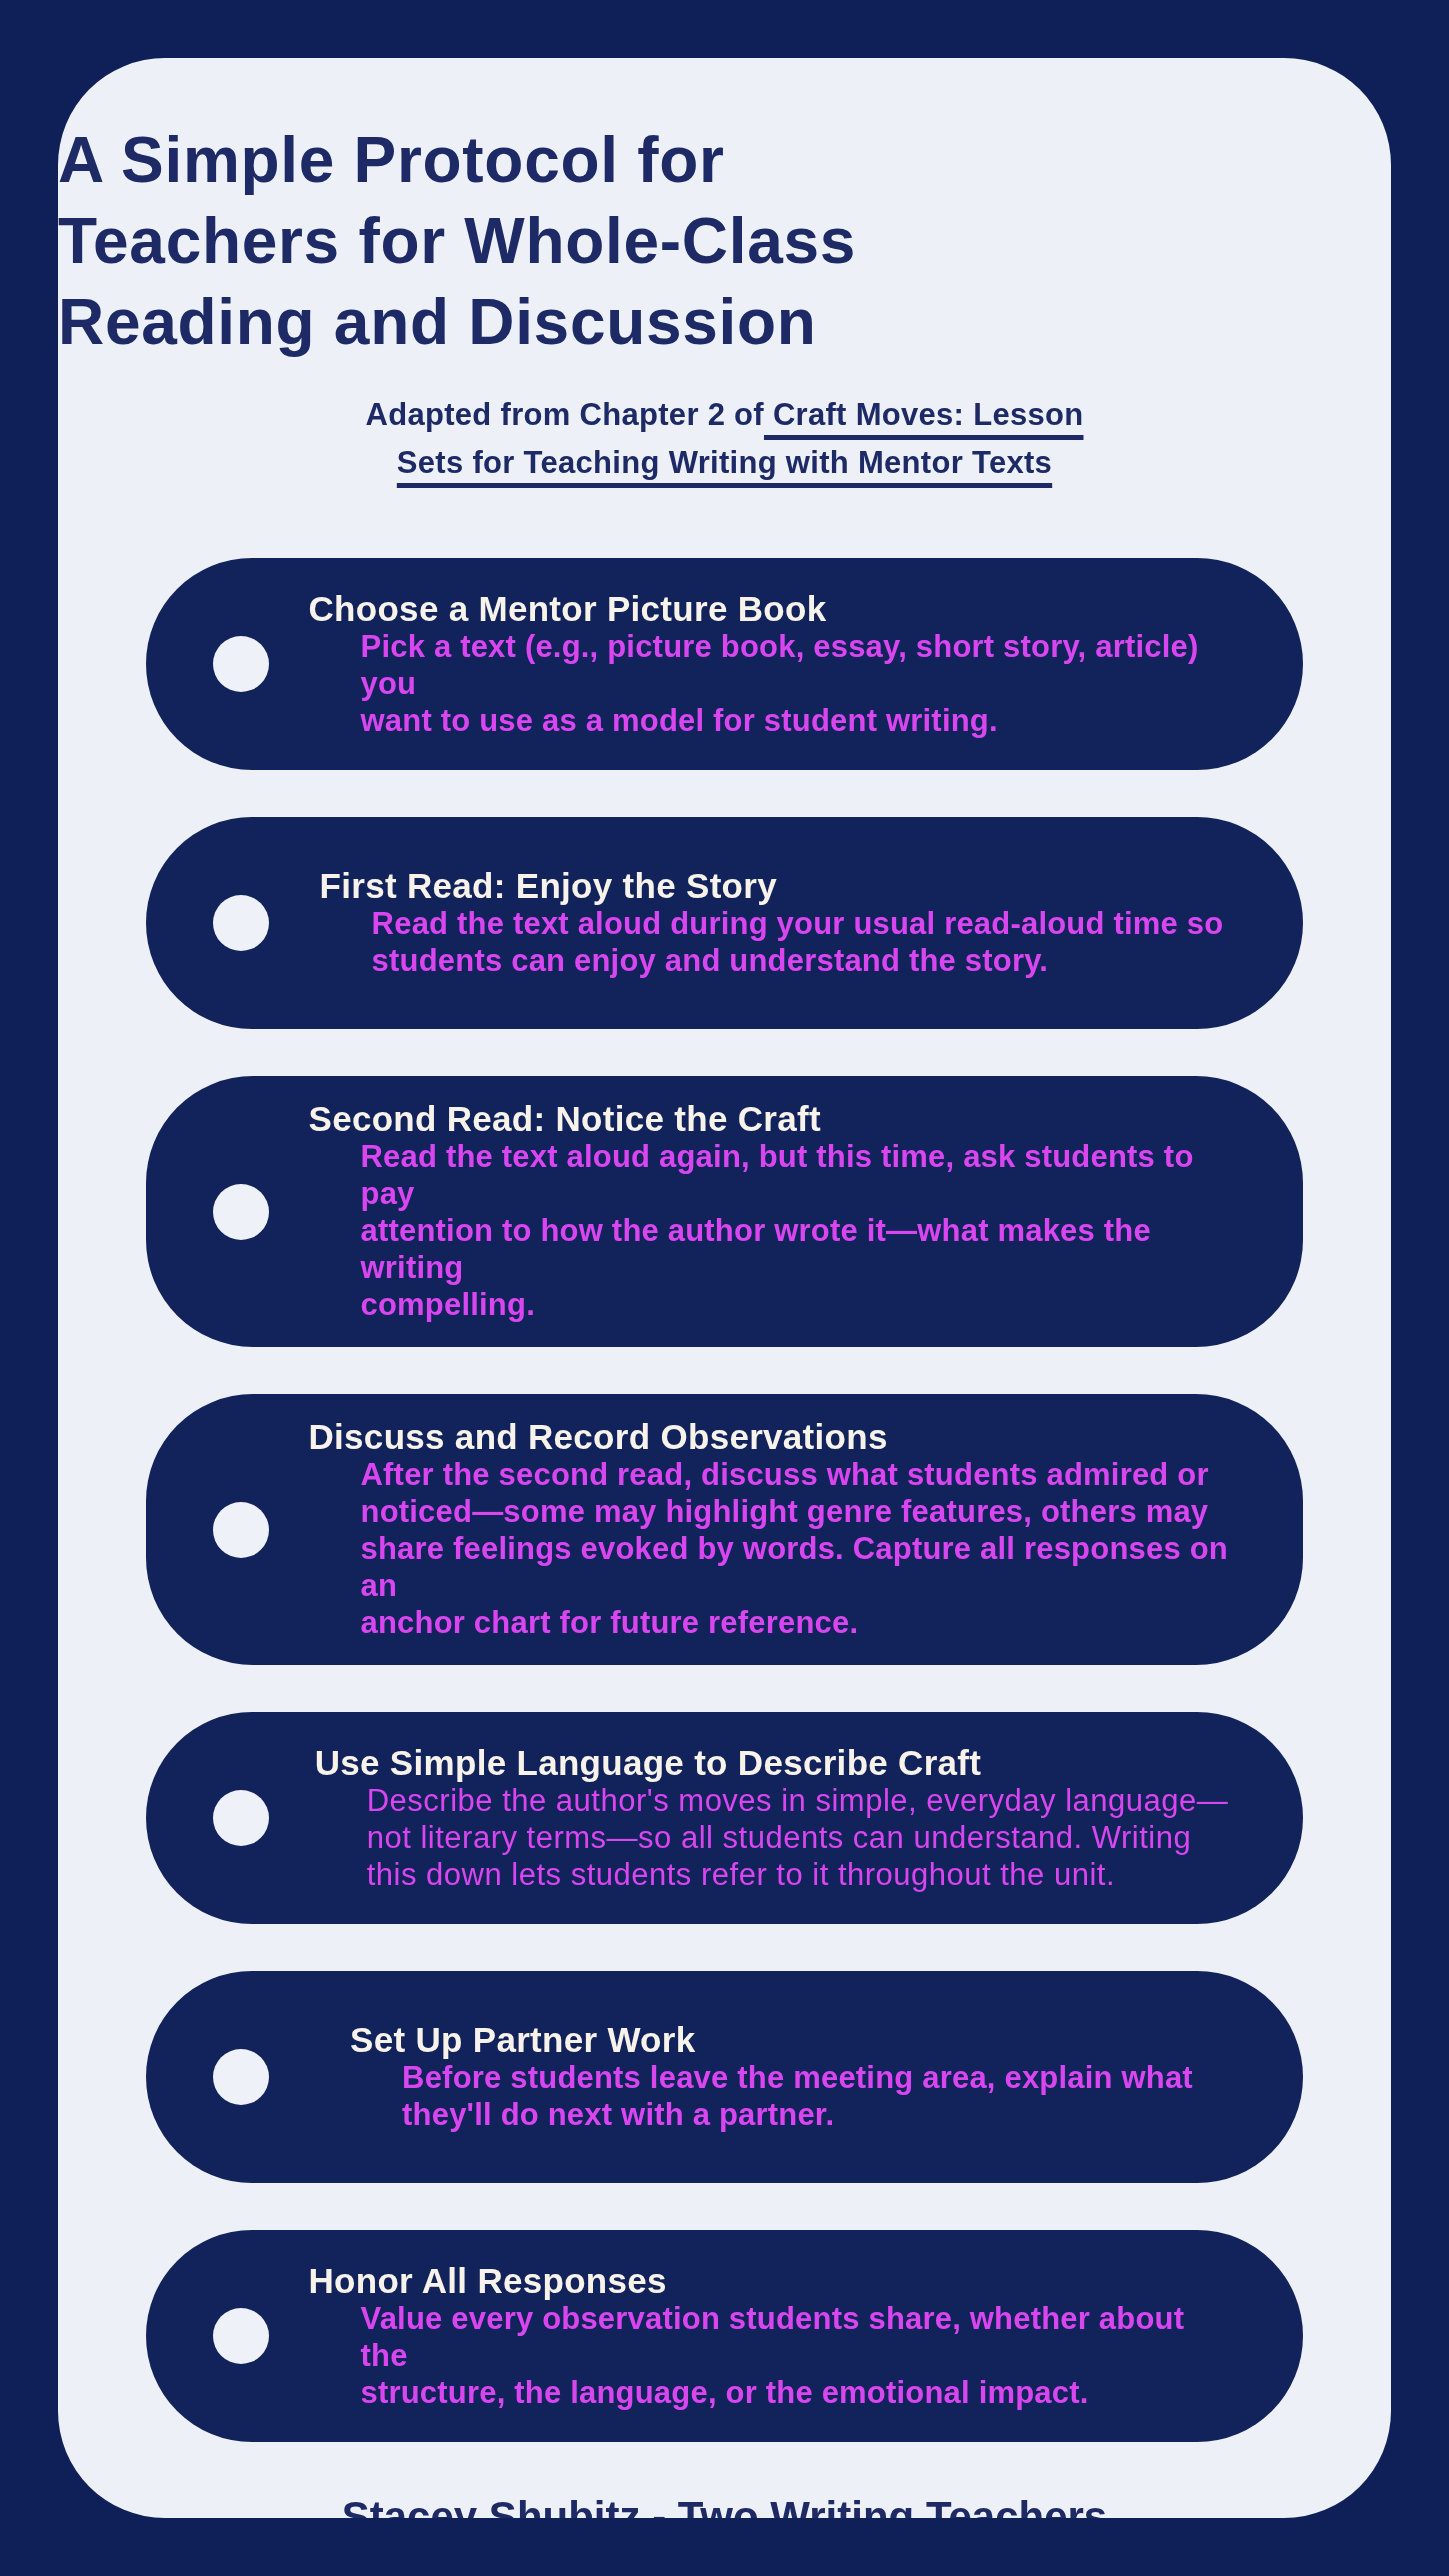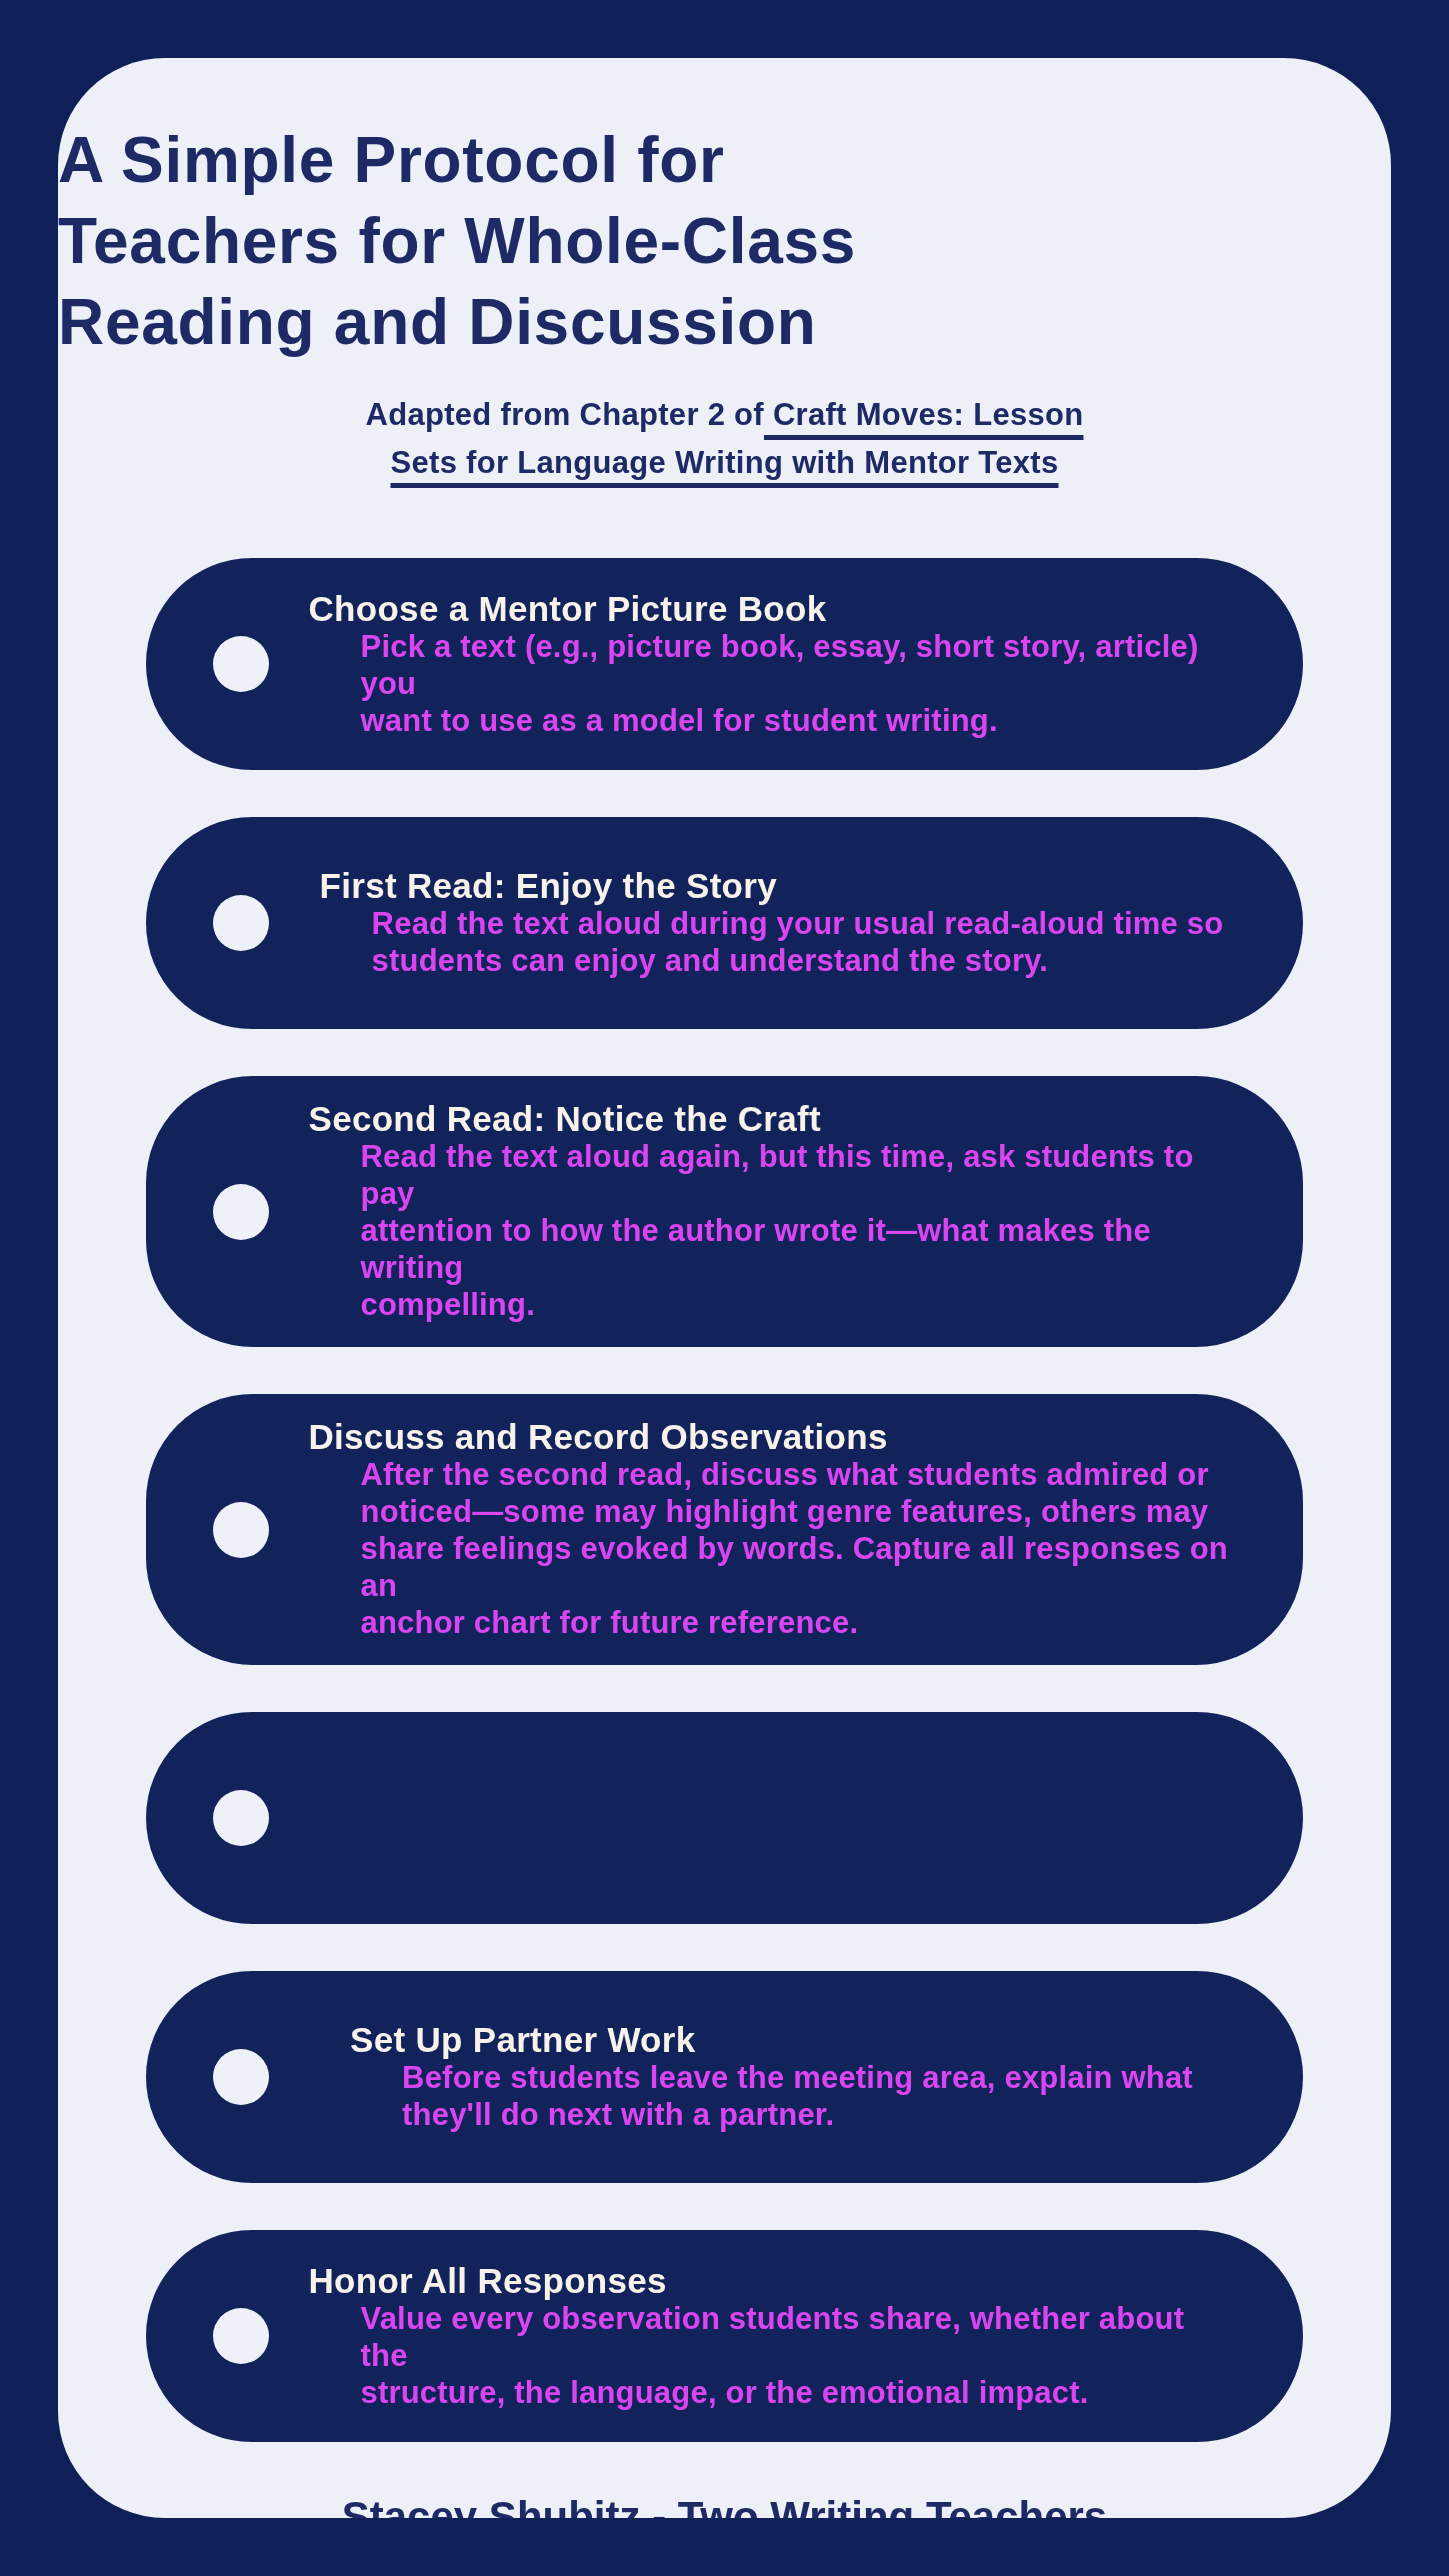--- a/index.html
+++ b/index.html
@@ -116,21 +116,21 @@
 <body>
 
 <div class="panel">
 
   <h1 class="page-title">A Simple Protocol for
 Teachers for Whole-Class
 Reading and Discussion</h1>
 
   <div class="subtitle">
     <div><span>Adapted from Chapter 2 of</span><span class="u"> Craft Moves: Lesson</span></div>
-    <div><span class="u">Sets for Language Writing with Mentor Texts</span></div>
+    <div><span class="u">Sets for Teaching Writing with Mentor Texts</span></div>
   </div>
 
   <div class="cards">
 
     <div class="card">
       <span class="bullet"></span>
       <div class="card-text">
         <div class="card-title">Choose a Mentor Picture Book</div>
         <div class="card-body">Pick a text (e.g., picture book, essay, short story, article) you
 want to use as a model for student writing.</div>
@@ -162,20 +162,26 @@
         <div class="card-title">Discuss and Record Observations</div>
         <div class="card-body">After the second read, discuss what students admired or
 noticed—some may highlight genre features, others may
 share feelings evoked by words. Capture all responses on an
 anchor chart for future reference.</div>
       </div>
     </div>
 
     <div class="card">
       <span class="bullet"></span>
+      <div class="card-text">
+        <div class="card-title">Use Simple Language to Describe Craft</div>
+        <div class="card-body">Describe the author's moves in simple, everyday language—
+not literary terms—so all students can understand. Writing
+this down lets students refer to it throughout the unit.</div>
+      </div>
     </div>
 
     <div class="card">
       <span class="bullet"></span>
       <div class="card-text">
         <div class="card-title">Set Up Partner Work</div>
         <div class="card-body">Before students leave the meeting area, explain what
 they'll do next with a partner.</div>
       </div>
     </div>

